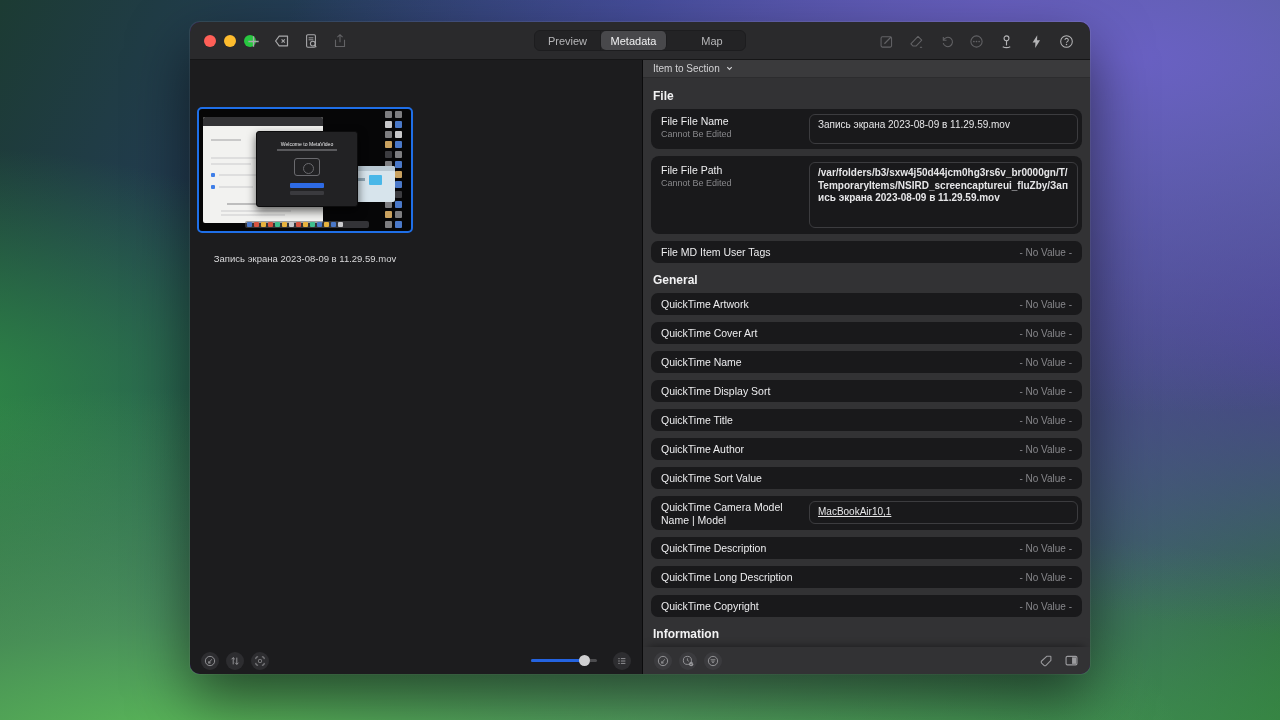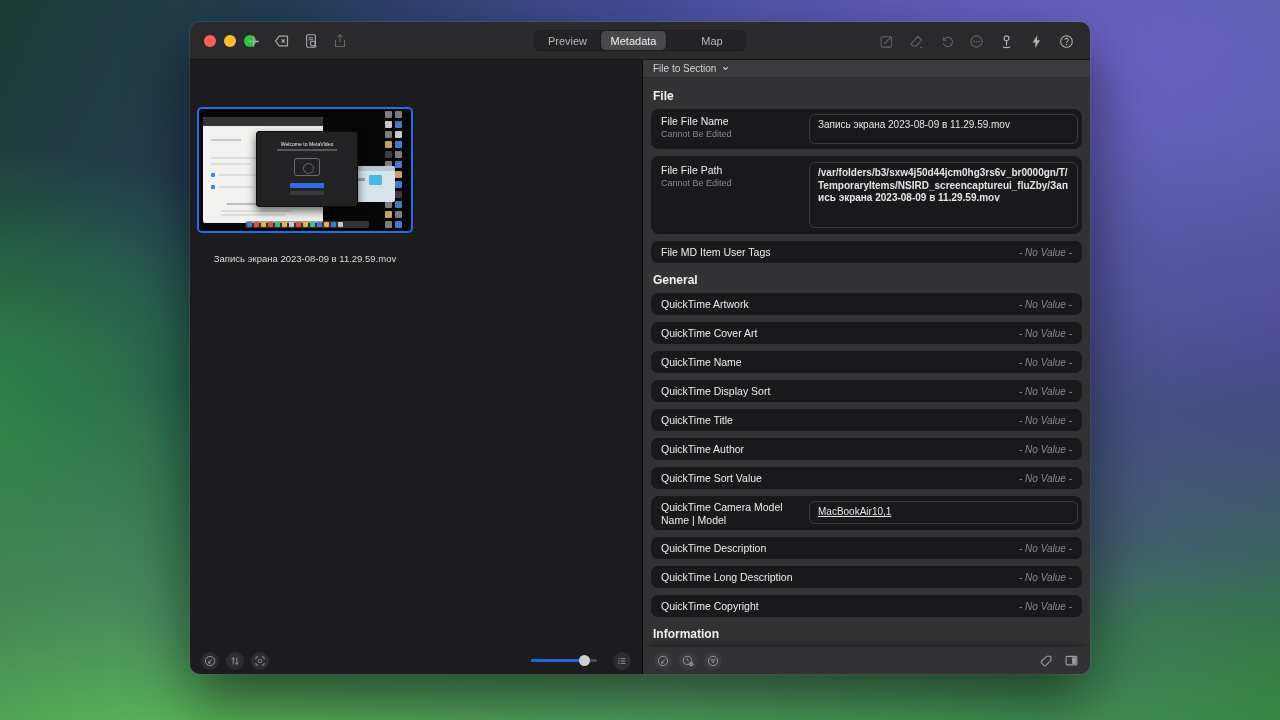--- a/index.html
+++ b/index.html
@@ -112,21 +112,21 @@
   .card-path { height:78px; padding:8px 10px; }
   .card-cam  { height:34px; padding:5px 10px; }
   .vbox { position:absolute; left:158px; right:4px; border:1px solid #3c3c3f; border-radius:6px;
     font-size:10px; color:#e6e6e8; padding:4px 8px; word-break:break-all; line-height:1.25; }
   .vbox-1 { top:5px; bottom:5px; display:flex; align-items:flex-start; }
   .vbox-p { top:6px; bottom:6px;font-weight:bold; }
   .vbox-c { top:5px; height:23px; display:flex; align-items:center;text-decoration:underline; }
   .row22 { height:22px; background:#19191b; border-radius:7px; display:flex; align-items:center;
     justify-content:space-between; padding:0 10px; margin-bottom:7px; }
   .row22 .lbl { font-size:10.5px; color:#ededef; }
-  .novalue { font-size:10px; font-style:italic; color:#86868a; }
+  .novalue { font-size:10px; color:#86868a; }
   .cam-lbl { width:150px; line-height:1.25; }
 </style>
 </head>
 <body>
 
 <div class="window">
 
   <div class="titlebar">
     <div class="traffic">
       <span style="background:#ff5f57"></span>
@@ -328,21 +328,21 @@
             </svg>
         </div>
       </div>
     </div>
 
     <div class="pane-div"></div>
 
     <div class="pane-right">
 
       <div class="jumpbar">
-        <span>File to Section</span>
+        <span>Item to Section</span>
         <svg width="9" height="9" viewBox="0 0 10 10">
             <path d="M2.5 3.5L5 6l2.5-2.5" stroke="currentColor" stroke-width="1.3" fill="none"></path>
           </svg>
       </div>
 
       <div class="meta-scroll">
 
         <div class="sec-h">File</div>
 
         <div class="card card-tall">

